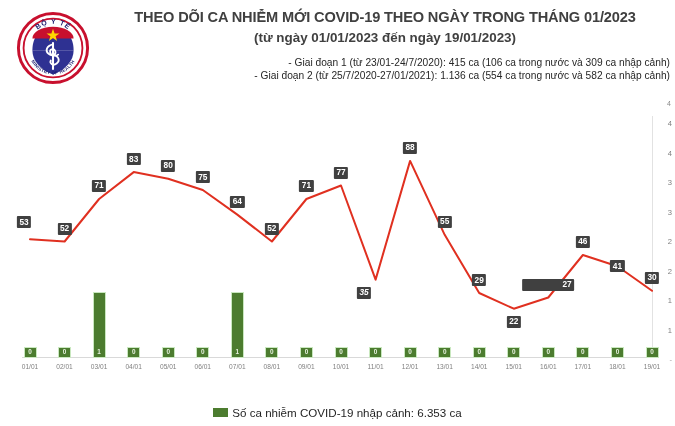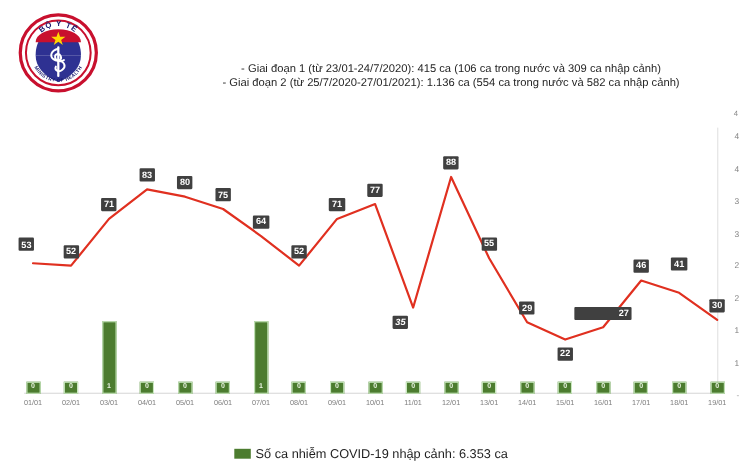--- a/index.html
+++ b/index.html
@@ -21,21 +21,21 @@
     font-size:14.6px; font-weight:bold; color:#404040;
     letter-spacing:-0.15px; line-height:19px; white-space:nowrap;
   }
   .title-sub {
     font-size:13.4px; font-weight:bold; color:#404040;
     line-height:19px; margin-top:1px; white-space:nowrap;
   }
   #phase-list { position:absolute; left:150px; top:56px; width:520px; }
   .phase-line {
     font-size:10.2px; color:#262626; line-height:13.2px;
-    white-space:nowrap; text-align:center;
+    white-space:nowrap; text-align:right;
   }
   #page-num {
     position:absolute; right:4px; top:100px;
     font-size:7px; color:#8a8a8a;
   }
 
   
   #plot { position:absolute; left:0; top:112px; width:675px; height:262px; }
 
   #axis-baseline {
@@ -118,20 +118,24 @@
         <path id="arcBot" d="M17 56 a33 33 0 0 0 66 0" fill="none"></path>
         <text font-family="Liberation Sans, sans-serif" font-size="9.5" font-weight="bold" fill="#1a1a6e" letter-spacing="1.2">
           <textPath href="#arcTop" startOffset="50%" text-anchor="middle">BỘ Y TẾ</textPath>
         </text>
         <text font-family="Liberation Sans, sans-serif" font-size="6" font-weight="bold" fill="#1a1a6e" letter-spacing="0.5">
           <textPath href="#arcBot" startOffset="50%" text-anchor="middle">MINISTRY OF HEALTH</textPath>
         </text>
       </svg>
     </div>
 
+    <div id="title-block">
+      <div class="title-main">THEO DÕI CA NHIỄM MỚI COVID-19 THEO NGÀY TRONG THÁNG 01/2023</div>
+      <div class="title-sub">(từ ngày 01/01/2023 đến ngày 19/01/2023)</div>
+    </div>
 
     <div id="phase-list">
       <div class="phase-line">- Giai đoạn 1 (từ 23/01-24/7/2020): 415 ca (106 ca trong nước và 309 ca nhập cảnh)</div>
       <div class="phase-line">- Giai đoạn 2 (từ 25/7/2020-27/01/2021): 1.136 ca (554 ca trong nước và 582 ca nhập cảnh)</div>
     </div>
 
     <div id="page-num">4</div>
   </div>
 
   <div id="plot">
@@ -221,21 +225,21 @@
         <div class="pt-label" style="left: 271.889px; top: 116.52px;">52</div>
         <div class="pt-label" style="left: 306.444px; top: 73.96px;">71</div>
         <div class="pt-label" style="left: 341px; top: 60.52px;">77</div>
         <div class="pt-label" style="left: 364px; top: 180.6px; font-style: italic;">35</div>
         <div class="pt-label" style="left: 410.111px; top: 35.88px;">88</div>
         <div class="pt-label" style="left: 444.667px; top: 109.8px;">55</div>
         <div class="pt-label" style="left: 479.222px; top: 168.04px;">29</div>
         <div class="pt-label" style="left: 513.778px; top: 209.72px;">22</div>
         <div class="pt-label" style="left: 548.333px; top: 172.52px; padding-left: 40px;">27</div>
         <div class="pt-label" style="left: 582.889px; top: 129.96px;">46</div>
-        <div class="pt-label" style="left: 617.444px; top: 128px;">41</div>
+        <div class="pt-label" style="left: 617.444px; top: 154px;">41</div>
         <div class="pt-label" style="left: 652px; top: 165.8px;">30</div>
       </div>
     <div id="xlabels">
         <div class="xlabel" style="left: 30px; top: 2px;">01/01</div>
         <div class="xlabel" style="left: 64.5556px; top: 2px;">02/01</div>
         <div class="xlabel" style="left: 99.1111px; top: 2px;">03/01</div>
         <div class="xlabel" style="left: 133.667px; top: 2px;">04/01</div>
         <div class="xlabel" style="left: 168.222px; top: 2px;">05/01</div>
         <div class="xlabel" style="left: 202.778px; top: 2px;">06/01</div>
         <div class="xlabel" style="left: 237.333px; top: 2px;">07/01</div>

